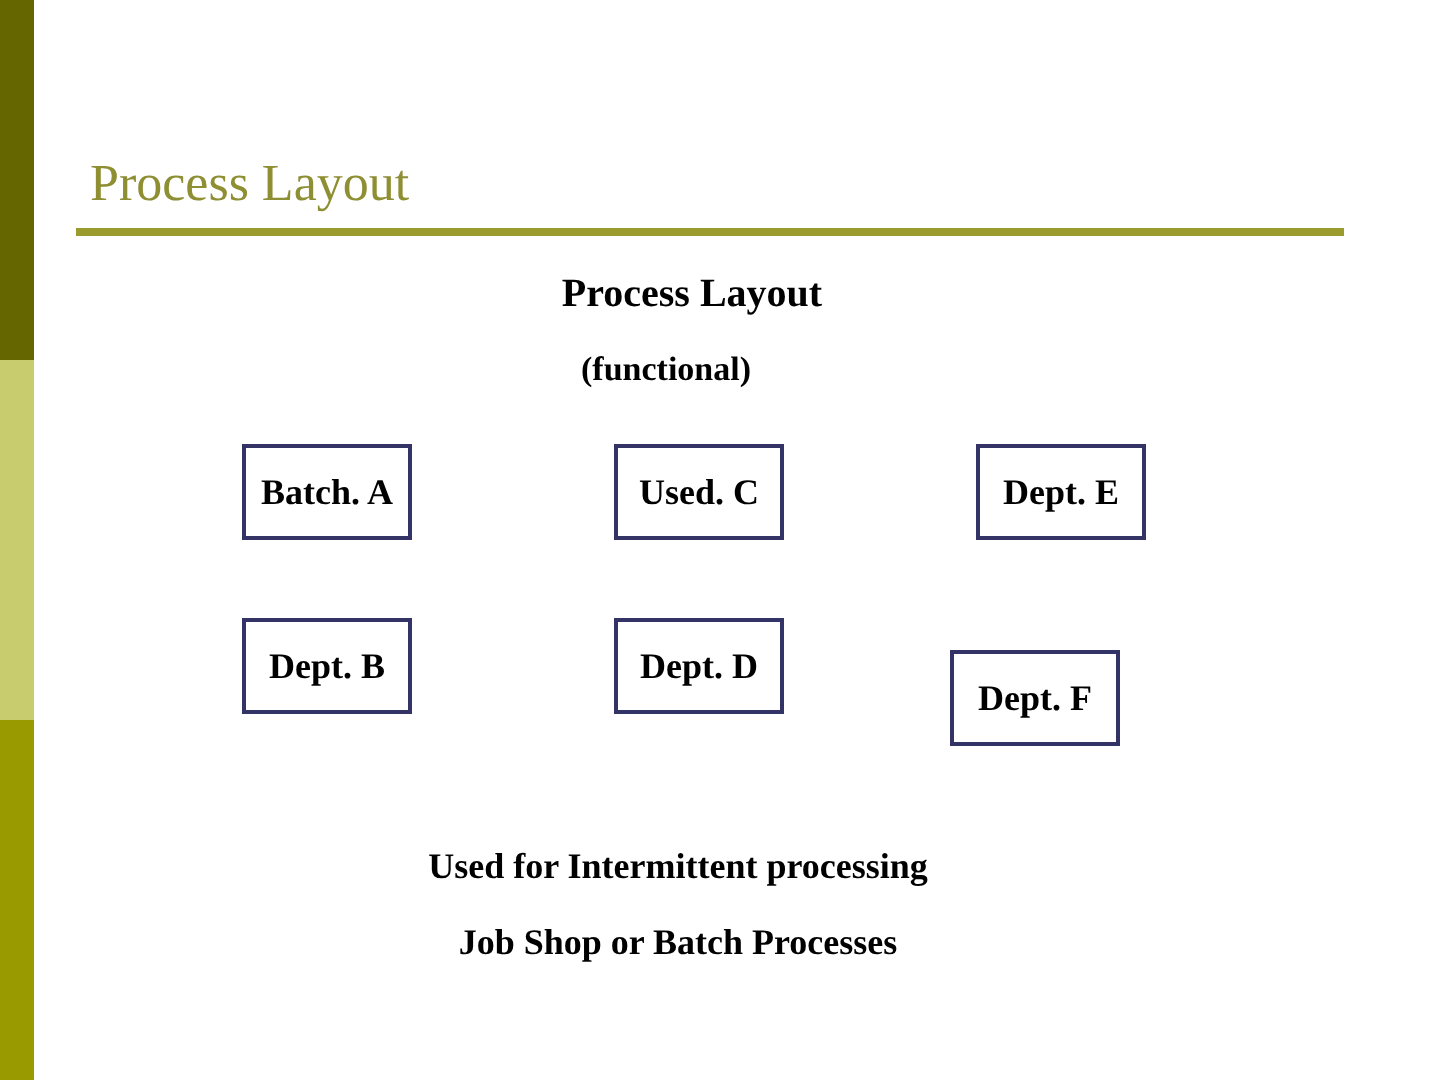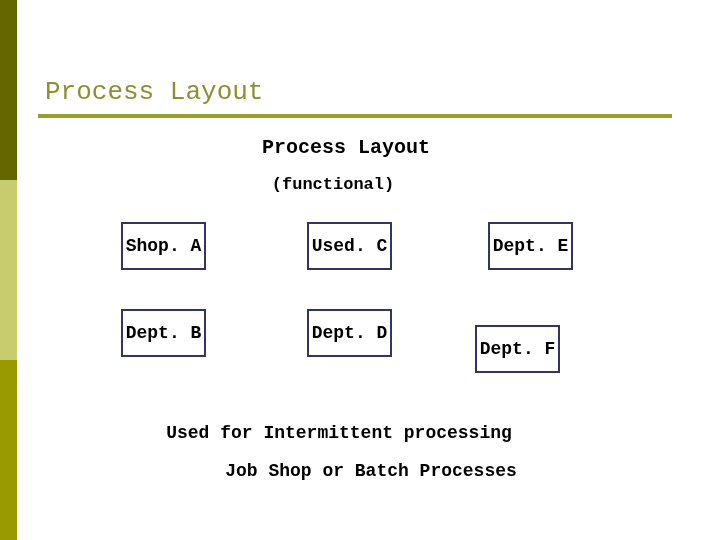--- a/index.html
+++ b/index.html
@@ -6,21 +6,21 @@
     margin: 0;
     padding: 0;
     background: #ffffff;
   }
   .slide {
     position: relative;
     width: 720px;
     height: 540px;
     background: #ffffff;
     overflow: hidden;
-    font-family: Liberation Mono, monospace;
+    font-family: Liberation Serif, serif;
   }
   
   .accent-bar {
     position: absolute;
     left: 0;
     top: 0;
     width: 17px;
     height: 540px;
   }
   .accent-seg {
@@ -103,40 +103,40 @@
     position: absolute;
     left: 0;
     width: 678px;
     text-align: center;
     font-size: 18px;
     font-weight: bold;
     color: #000000;
     white-space: nowrap;
   }
   .footer-line.one { top: 423px; }
-  .footer-line.two { top: 461px; padding-left: 32px; }
+  .footer-line.two { top: 461px; }
 </style>
 </head>
 <body>
 
 <div class="slide">
 
   <div class="accent-bar">
     <div class="accent-seg top"></div>
     <div class="accent-seg mid"></div>
     <div class="accent-seg bot"></div>
   </div>
 
   <div class="slide-title">Process Layout</div>
   <div class="title-rule"></div>
 
   <div class="heading">Process Layout</div>
   <div class="subheading">(functional)</div>
 
-  <div class="dept-box pos-a">Shop. A</div>
+  <div class="dept-box pos-a">Batch. A</div>
   <div class="dept-box pos-c">Used. C</div>
   <div class="dept-box pos-e">Dept. E</div>
   <div class="dept-box pos-d">Dept. D</div>
   <div class="dept-box pos-b">Dept. B</div>
   <div class="dept-box pos-f">Dept. F</div>
 
   <div class="footer-line one">Used for Intermittent processing</div>
   <div class="footer-line two">Job Shop or Batch Processes</div>
 
 </div>

